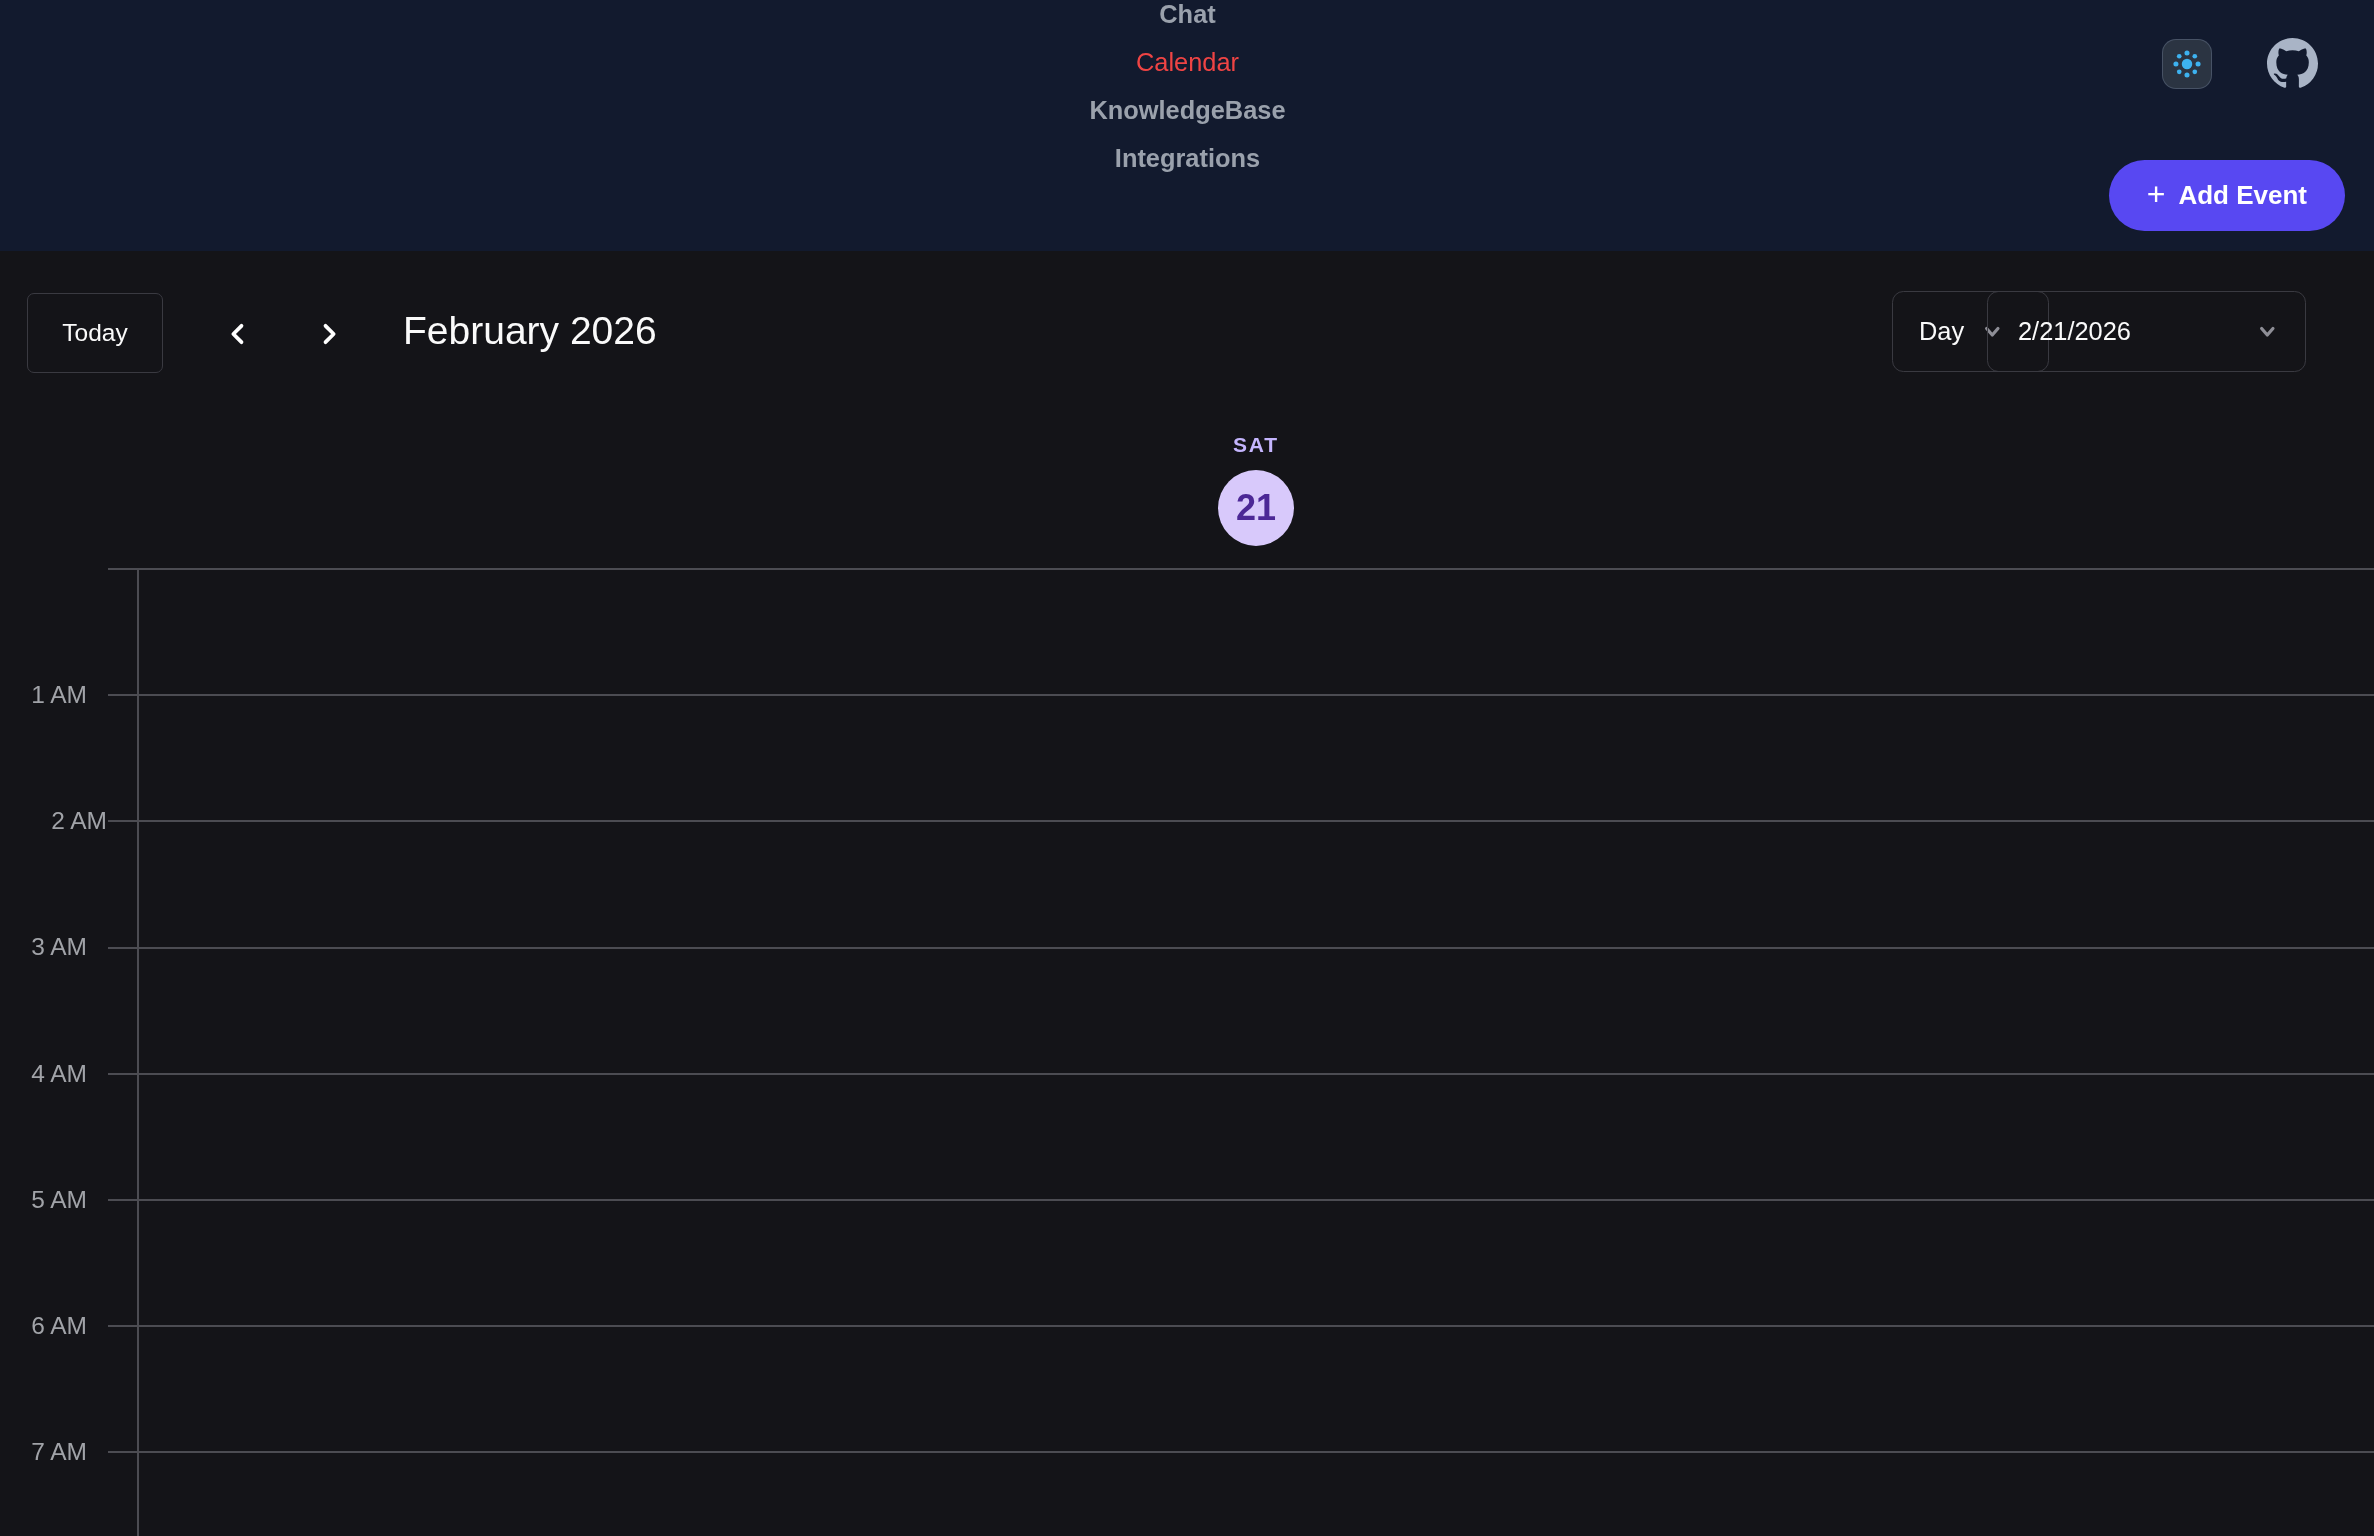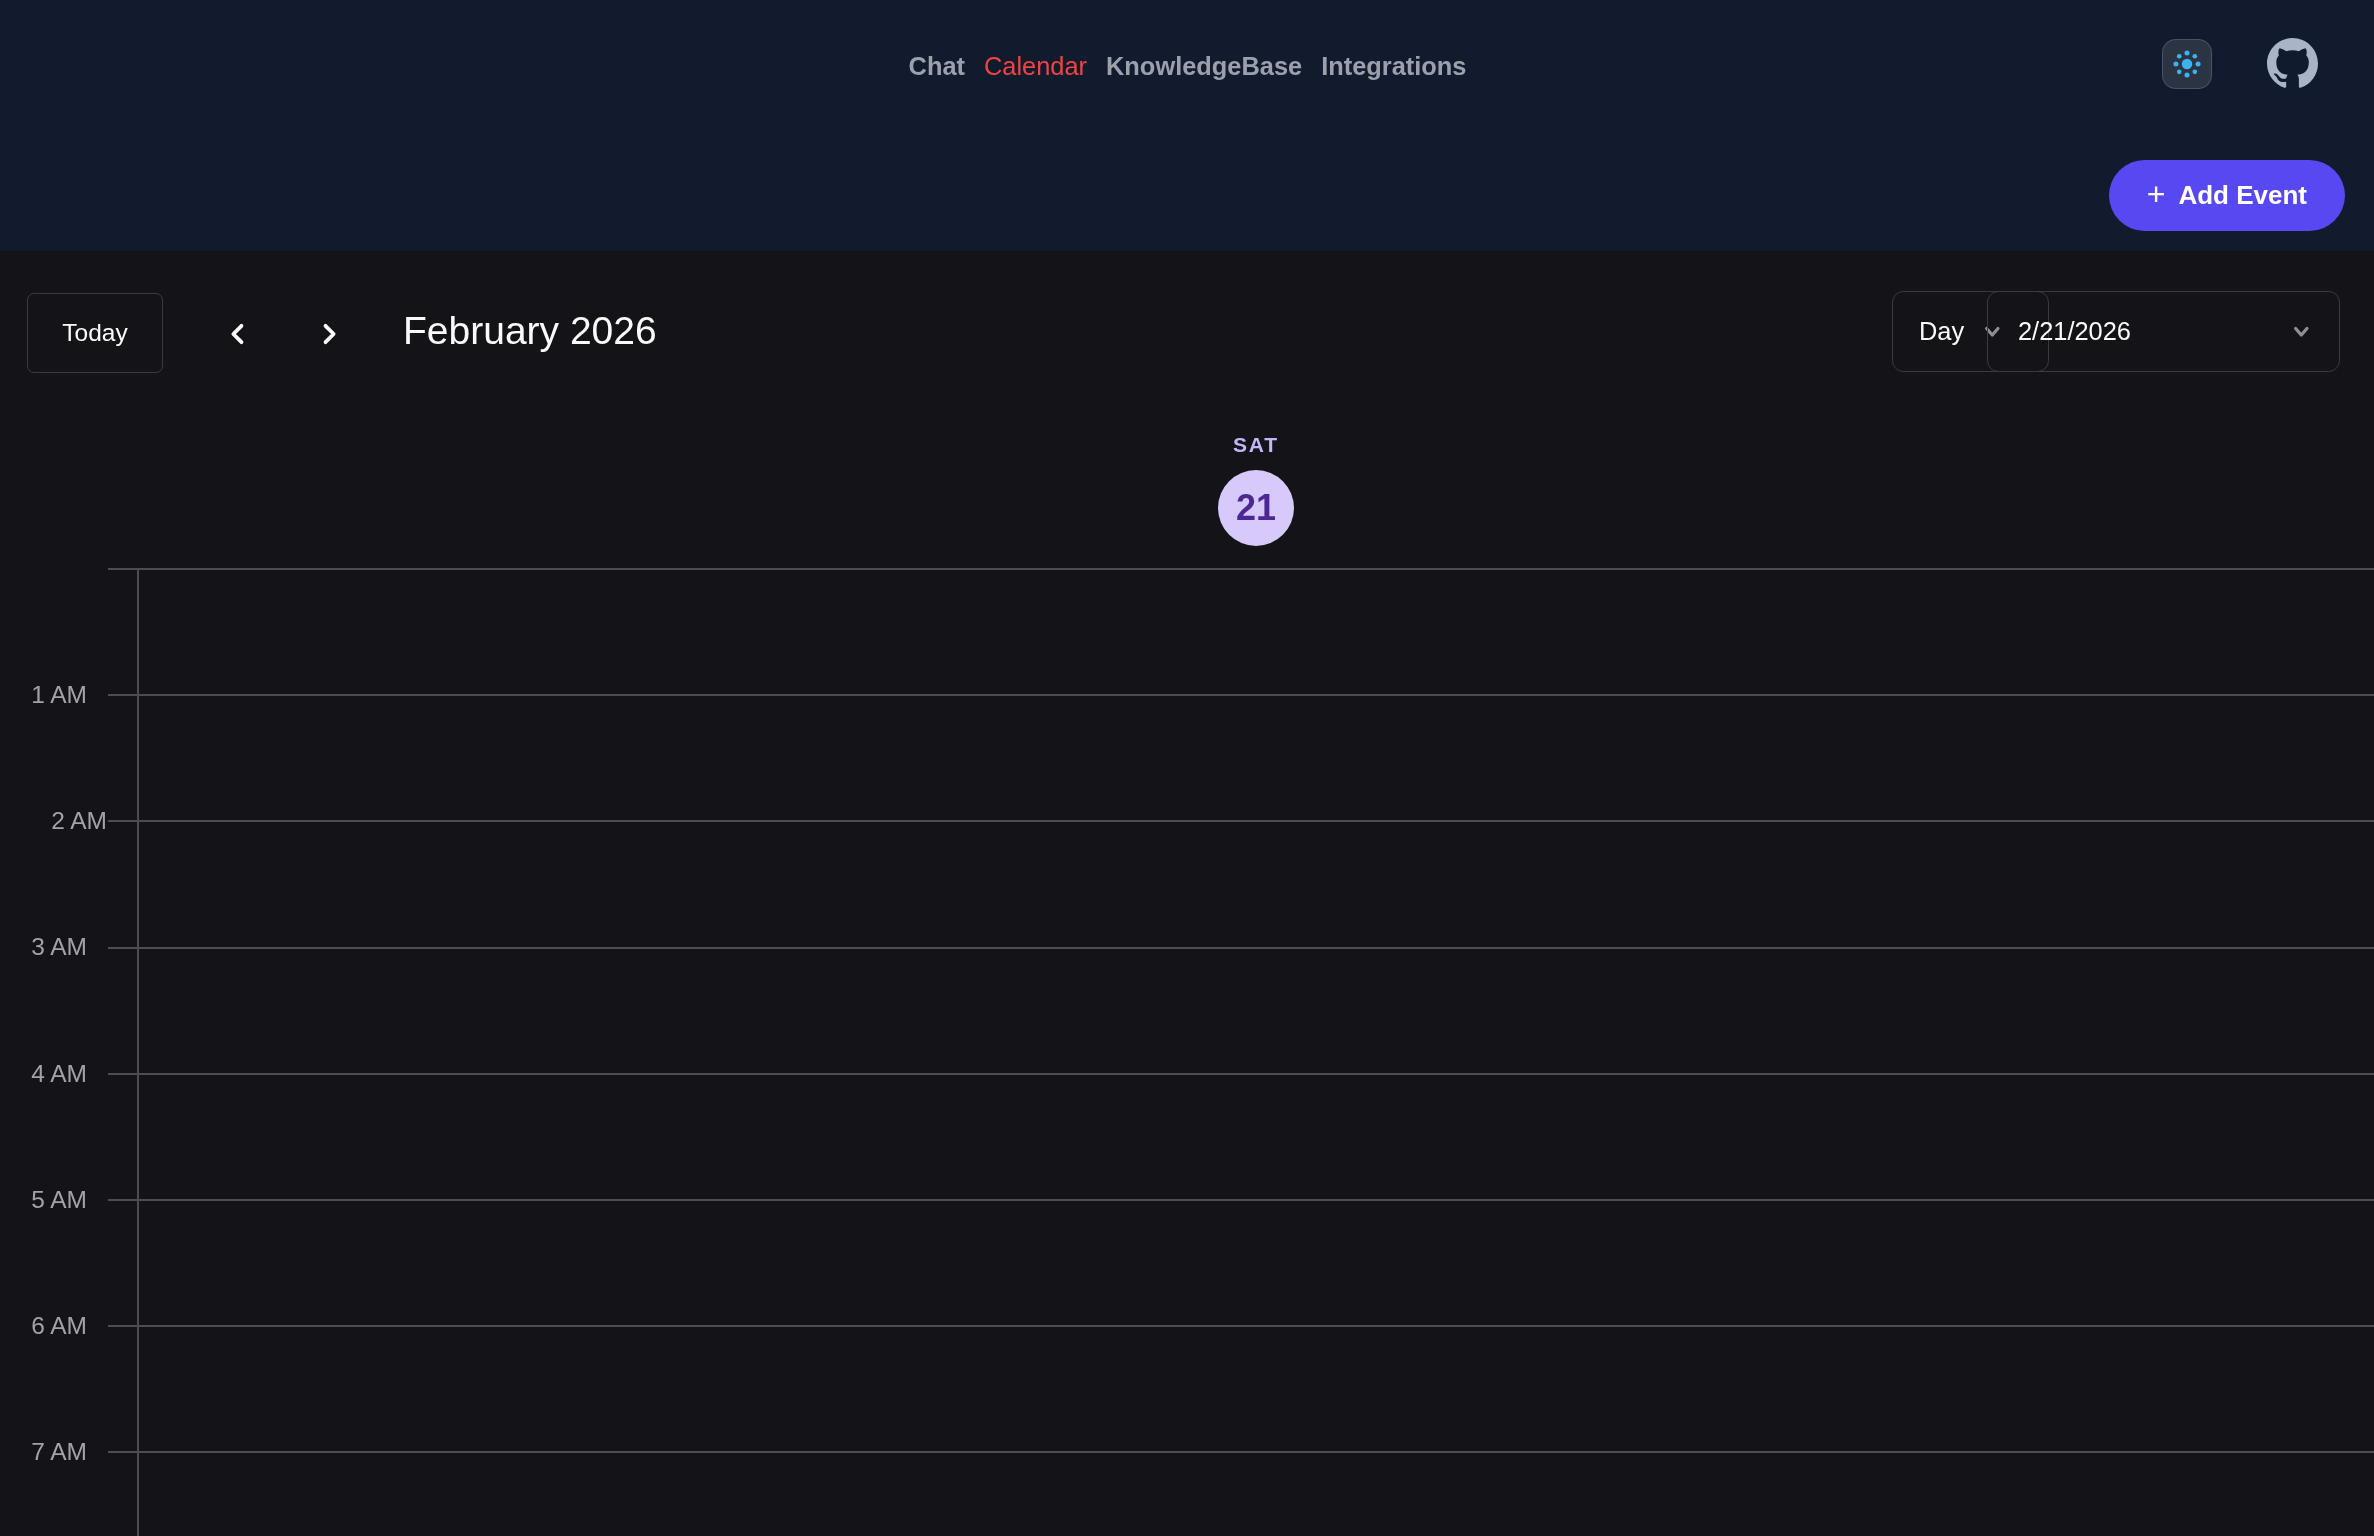--- a/index.html
+++ b/index.html
@@ -19,21 +19,21 @@
   }
   .brand {
     position:absolute; left:70px; top:24.5px; height:83px;
     display:flex; align-items:center; gap:21px; cursor:pointer;
   }
   .brand-title {
     font-size:36px; font-weight:800; letter-spacing:-0.5px; color:#ffffff;
   }
   .main-nav {
     position:absolute; left:50%; top:0; transform:translateX(-50%);
-    height:132px; display:flex; align-items:center; gap:19px;
+    height:132px; display:flex; align-items:center; gap:19px;flex-direction:column;
   }
   .nav-item {
     font-size:25.4px; font-weight:600; color:var(--text-muted,#9aa1ac);
     cursor:pointer; white-space:nowrap;
   }
   .nav-item.active { color:#ef4444; font-weight:400; }
   .header-icons {
     position:absolute; right:57px; top:38px; display:flex; align-items:center; gap:55px;
   }
   .theme-btn {
@@ -73,21 +73,21 @@
     position:absolute; left:403px; top:58px;
     font-size:39px; font-weight:500; color:#fafafa; white-space:nowrap;
   }
   .select-control {
     position:absolute; top:40px; height:81px;
     background:transparent; border:1.9px solid var(--border-control,#3a3a41);
     border-radius:11.3px; cursor:pointer; color:#fafafa;
     display:flex; align-items:center; font-family:inherit; font-size:25.4px; font-weight:500;
   }
   .view-select { left:1844px; width:157px; padding:0 22.6px 0 26px; gap:17px;margin-left:48px; }
-  .date-select { left:1987px; width:353px; padding:0 26px 0 30px; justify-content:space-between; }
+  .date-select { left:1987px; width:319px; padding:0 26px 0 30px; justify-content:space-between; }
 
   
   .weekday-label {
     position:absolute; left:1162px; top:182px; width:188px;
     text-align:center; font-size:21px; font-weight:700; letter-spacing:1.9px;
     color:var(--weekday-accent,#c4b5fd);
   }
   .day-circle {
     position:absolute; left:1218px; top:219px; width:76px; height:76px;
     border-radius:50%; background:var(--day-circle-bg,#d8c9fb);

